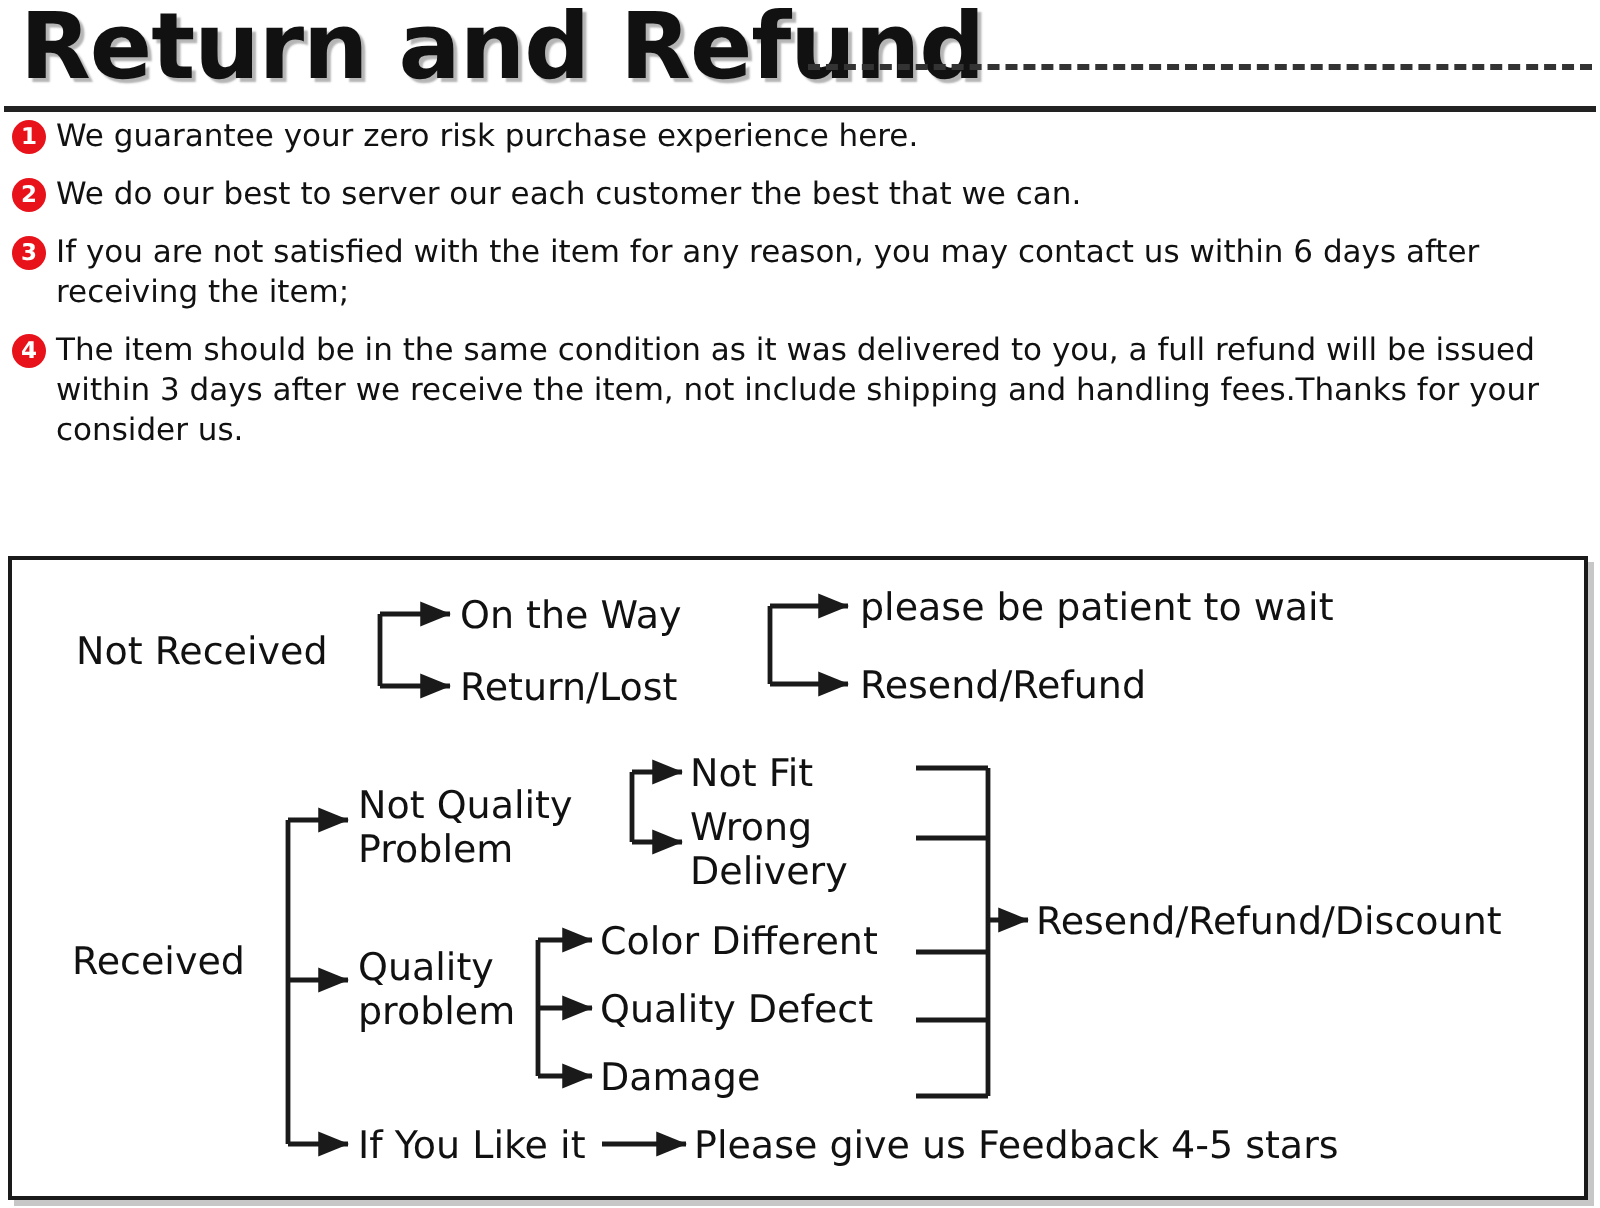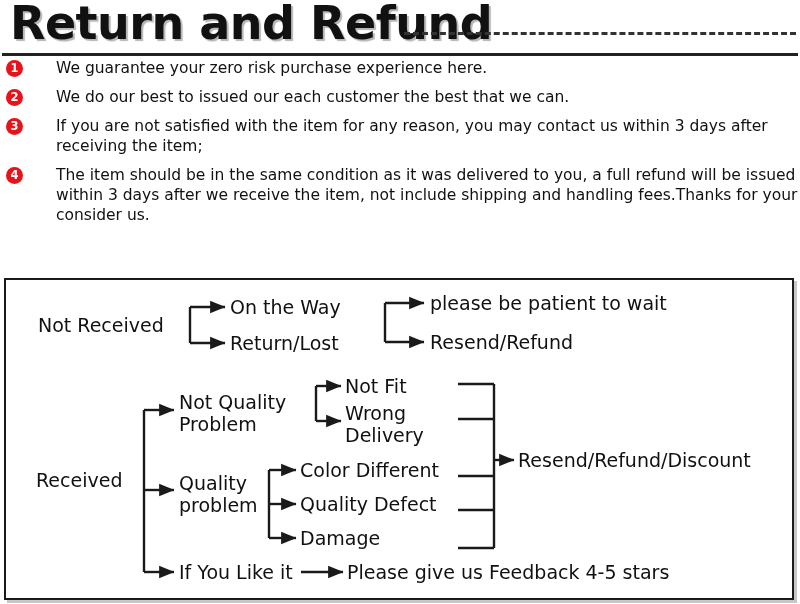--- a/index.html
+++ b/index.html
@@ -66,21 +66,21 @@
     left: 6px; top: 2px;
     width: 17px; height: 17px;
     border-radius: 50%;
     background: #e8121a;
     color: #ffffff;
     font-size: 11.5px;
     font-weight: bold;
     line-height: 17px;
     text-align: center;
   }
-  .policy-text { display: block; margin-left: 28px; }
+  .policy-text { display: block; }
 
   
   #diagram-panel {
     position: absolute;
     left: 4px; top: 278px;
     width: 786px; height: 318px;
     border: 2px solid #1a1a1a;
     box-shadow: 3px 3px 0 rgba(130,130,130,0.45);
     background: #ffffff;
   }
@@ -110,26 +110,26 @@
 
 <div id="policy-list">
 
   <div class="policy-item">
     <span class="policy-num">1</span>
     <span class="policy-text">We guarantee your zero risk purchase experience here.</span>
   </div>
 
   <div class="policy-item">
     <span class="policy-num">2</span>
-    <span class="policy-text">We do our best to issued our each customer the best that we can.</span>
+    <span class="policy-text">We do our best to server our each customer the best that we can.</span>
   </div>
 
   <div class="policy-item">
     <span class="policy-num">3</span>
-    <span class="policy-text">If you are not satisfied with the item for any reason, you may contact us within 3 days after receiving the item;</span>
+    <span class="policy-text">If you are not satisfied with the item for any reason, you may contact us within 6 days after receiving the item;</span>
   </div>
 
   <div class="policy-item">
     <span class="policy-num">4</span>
     <span class="policy-text">The item should be in the same condition as it was delivered to you, a full refund will be issued within 3 days after we receive the item, not include shipping and handling fees.Thanks for your consider us.</span>
   </div>
 
 </div>
 
 <div id="diagram-panel">

